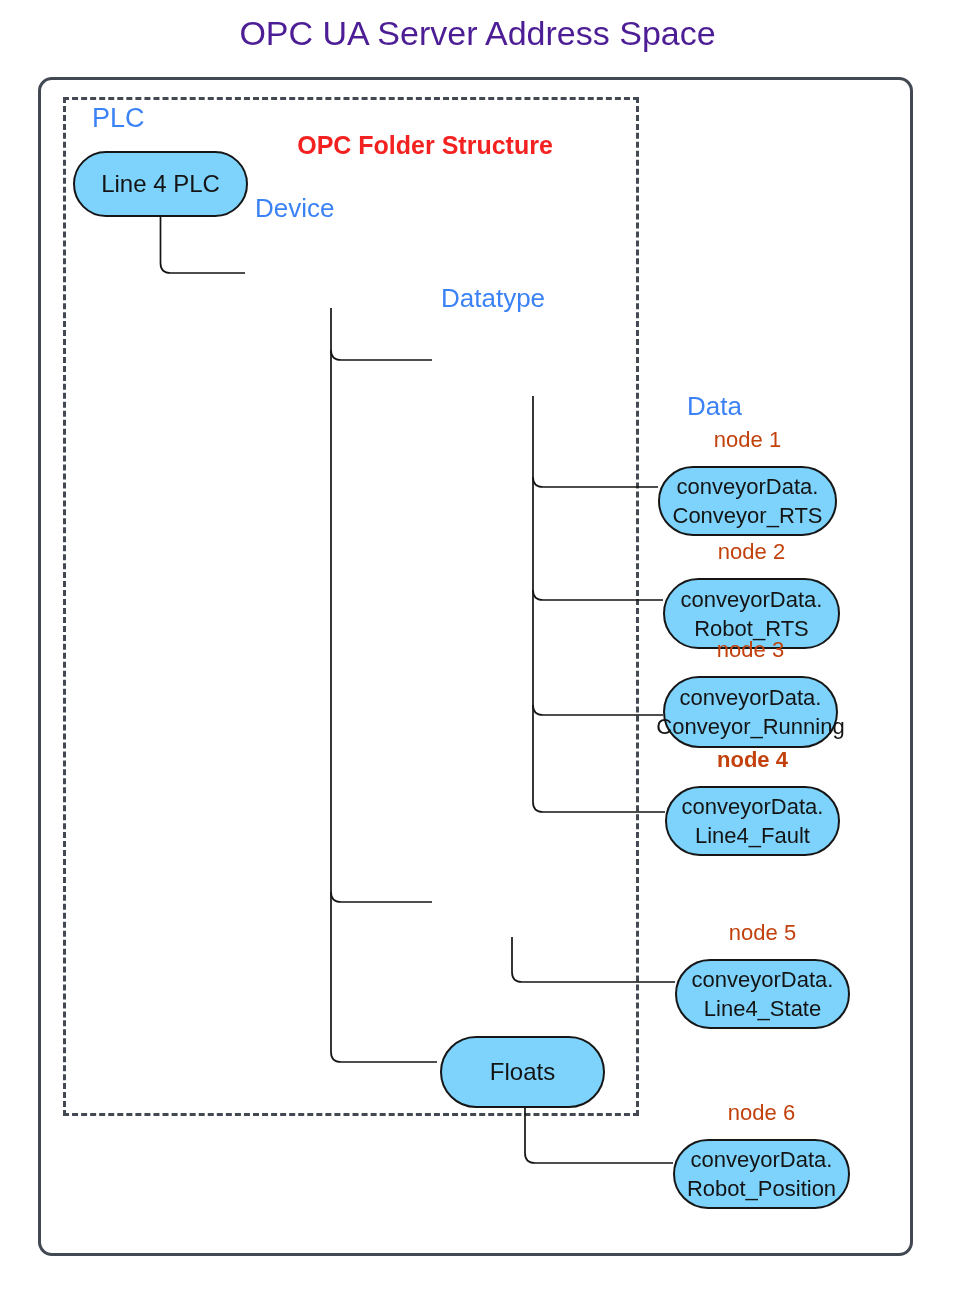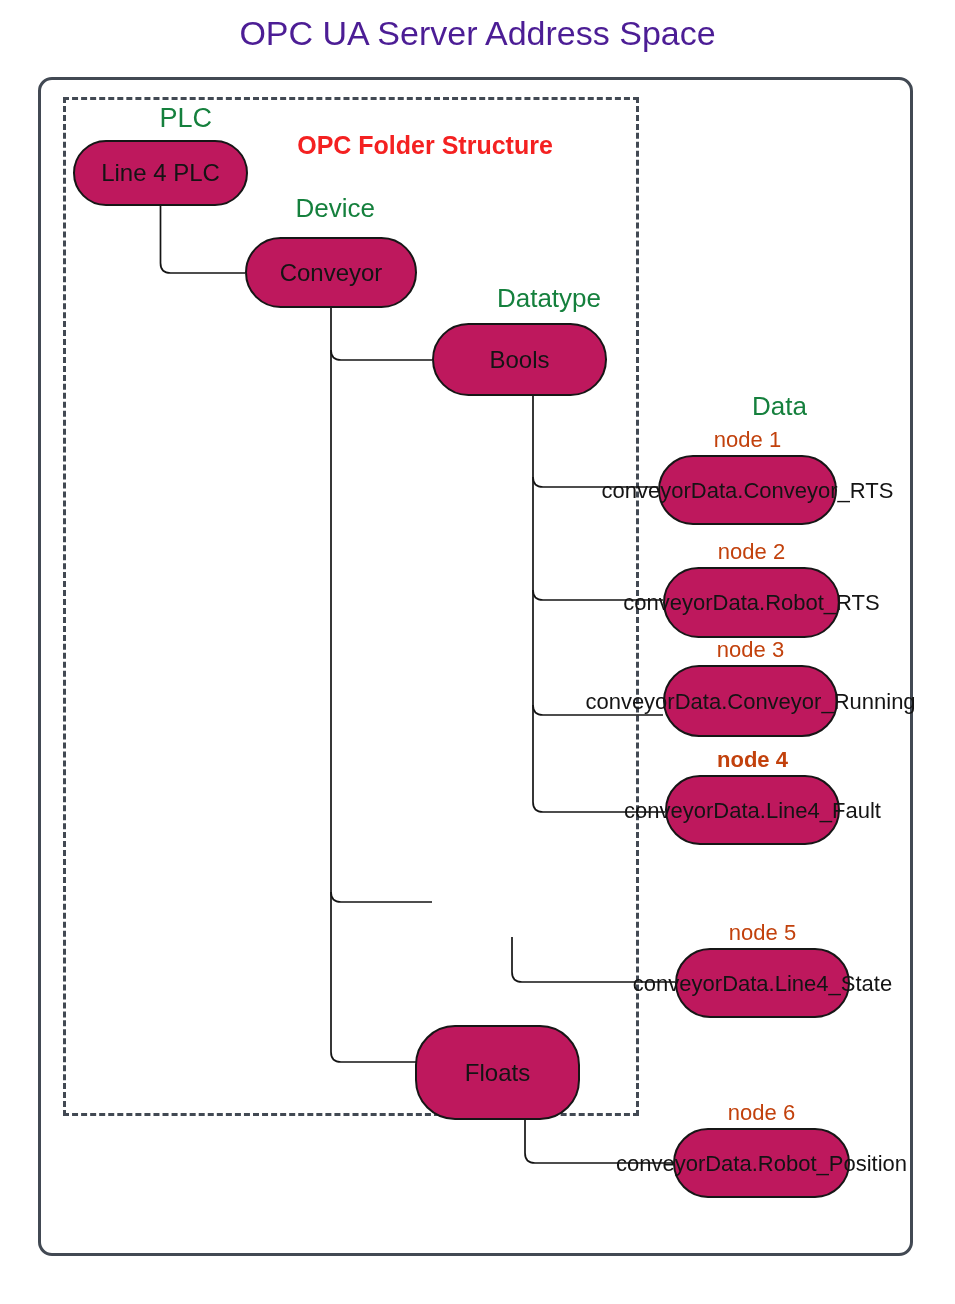--- a/index.html
+++ b/index.html
@@ -36,48 +36,49 @@
   }
   .dashed-box {
     position: absolute;
     left: 63px; top: 97px;
     width: 576px; height: 1019px;
     border: 3px dashed var(--border);
     background: transparent;
   }
   .lvl-label {
     position: absolute;
-    text-align: right;
+    text-align: left;
     font-size: 26px;
-    color: #15803d;
+    color: #3b82f6;
     white-space: nowrap;
   }
   .red-label {
     position: absolute;
     left: 275px; top: 131px; width: 300px;
     text-align: center;
     font-size: 25px;
     color: var(--red);
     white-space: nowrap;
     font-weight: bold;
   }
   .pill {
     position: absolute;
-    background: #be185d;
+    background: #7dd3fc;
     border: 2px solid #161616;
     border-radius: 40px;
     display: flex;
     align-items: center;
     justify-content: center;
     font-size: 24px;
     z-index: 2;
     text-align: center;
+    margin-top: 11px;
   }
   .node-pill {
-    flex-direction: row;
+    flex-direction: column;
     font-size: 22px;
     line-height: 29px;
     white-space: nowrap;
   }
   .node-label {
     position: absolute;
     text-align: center;
     font-size: 22px;
     color: #c2410c;
     white-space: nowrap;
@@ -119,23 +120,21 @@
     <path d="M525,1098 L525,1153 Q525,1163 535,1163 L673,1163"></path>
   </svg>
 
   <div class="lvl-label" style="left:92px; top:103px; width:120px; font-size:27px;">PLC</div>
   <div class="red-label" style="color: var(--red);">OPC Folder Structure</div>
   <div class="lvl-label" style="left:255px; top:193px; width:120px;">Device</div>
   <div class="lvl-label" style="left:441px; top:283px; width:160px;">Datatype</div>
   <div class="lvl-label" style="left:687px; top:391px; width:120px;">Data</div>
 
   <div class="pill" style="left:73px; top:140px; width:175px; height:66px;">Line 4 PLC</div>
-  <div class="pill" style="left:245px; top:237px; width:172px; height:71px;">Conveyor</div>
-  <div class="pill" style="left:432px; top:323px; width:175px; height:73px;">Bools</div>
-  <div class="pill" style="left:415px; top:1025px; width:165px; height:95px;">Floats</div>
+  <div class="pill" style="left:440px; top:1025px; width:165px; height:72px;">Floats</div>
 
   <div class="node-label" style="left:658px; top:427px; width:179px;">node 1</div>
   <div class="pill node-pill" style="left:658px; top:455px; width:179px; height:70px;">
     <span>conveyorData.</span>
     <span>Conveyor_RTS</span>
   </div>
 
   <div class="node-label" style="left:663px; top:539px; width:177px;">node 2</div>
   <div class="pill node-pill" style="left:663px; top:567px; width:177px; height:71px;">
     <span>conveyorData.</span>

